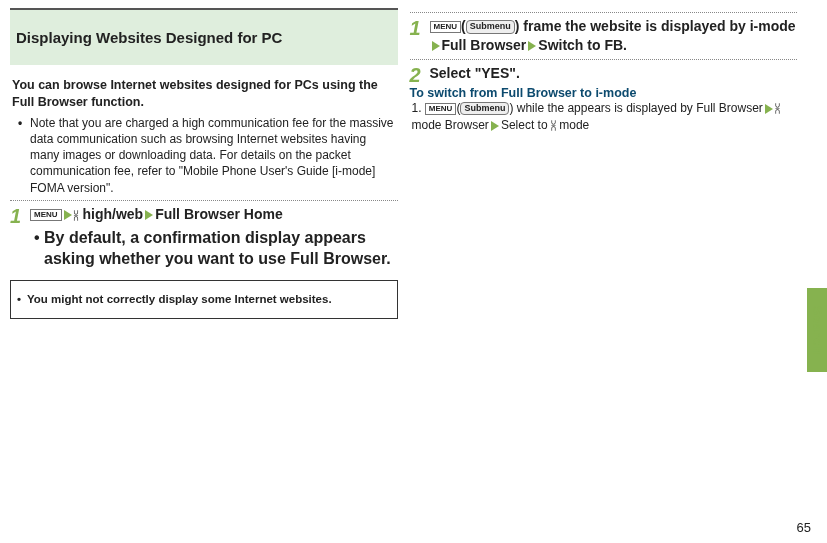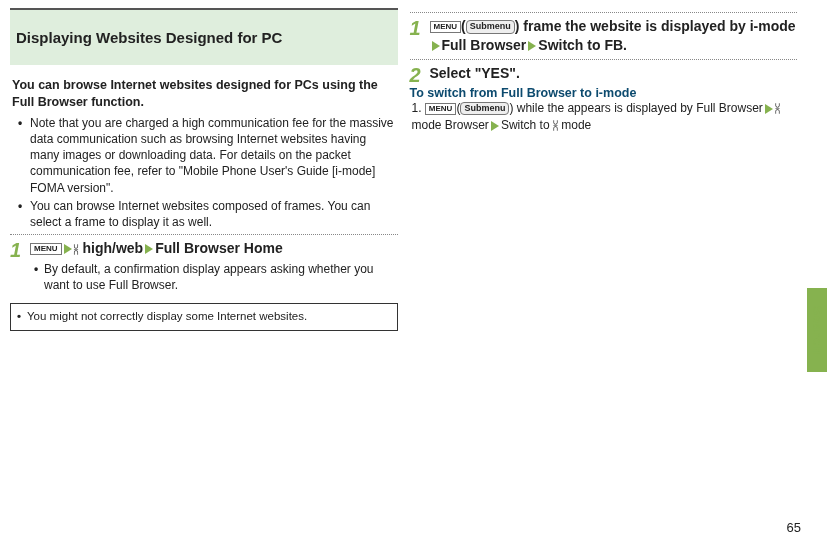--- a/index.html
+++ b/index.html
@@ -108,33 +108,34 @@
     display: inline-block;
     font-size: 11px;
     vertical-align: middle;
     font-weight: normal;
     font-family: "Arial", sans-serif;
   }
   .sub-bullets {
     margin: 3px 0 4px 0;
     padding-left: 14px;
     list-style: none;
-    font-size: 12px;
-    font-weight: normal;
+    font-size: 16px;
+    font-weight: bold;
   }
   .sub-bullets > li { position: relative; line-height: 1.35; }
   .sub-bullets > li::before {
     content: "•"; position: absolute; left: -10px; font-weight: bold;
   }
   .note-box {
     border: 1px solid #333;
-    padding: 5px 6px;
+    padding: 11px 6px;
     font-size: 11.5px;
     line-height: 1.35;
     margin-top: 6px;
+    font-weight: bold;
   }
   .note-box .nb { position: relative; padding-left: 10px; }
   .note-box .nb::before { content: "•"; position: absolute; left: 0; font-weight: bold; }
   .sub-head-green {
     color: #0c4a6e;
     font-weight: bold;
     font-size: 12.5px;
   }
   .side-tab {
     position: absolute;
@@ -151,35 +152,34 @@
     color: #86b24f;
     font-weight: bold;
     font-size: 13px;
     writing-mode: vertical-rl;
     text-orientation: mixed;
     letter-spacing: 1px;
   }
   .page-num {
     position: absolute;
     bottom: 8px;
-    right: 26px;
+    right: 16px;
     font-size: 13px;
   }
 </style>
 </head>
 <body>
 
 <div class="page">
 
   <div class="col">
     <div class="section-head">Displaying Websites Designed for PC</div>
     <div class="intro">You can browse Internet websites designed for PCs using the Full Browser function.</div>
     <ul class="bullets">
       <li>Note that you are charged a high communication fee for the massive data communication such as browsing Internet websites having many images or downloading data. For details on the packet communication fee, refer to "Mobile Phone User's Guide [i-mode] FOMA version".</li>
-      <li>You can browse Internet websites composed of frames. You can select a frame to display it as well.</li>
     </ul>
     <div class="dots-sep"></div>
     <div class="step">
       <div class="step-num">1</div>
       <div class="step-body">
         <span class="menu-pill">MENU</span><span class="arrow"></span><span class="imode-glyph">⩈</span><span> high/web</span><span class="arrow"></span><span>Full Browser Home</span>
         <ul class="sub-bullets">
           <li>By default, a confirmation display appears asking whether you want to use Full Browser.</li>
         </ul>
       </div>
@@ -200,20 +200,20 @@
     </div>
     <div class="dots-sep"></div>
 
     <div class="step">
       <div class="step-num">2</div>
       <div class="step-body">Select "YES".</div>
     </div>
 
     <div class="sub-head-green">To switch from Full Browser to i-mode</div>
     <div style="font-size:12px; line-height:1.45; padding-left:2px;">
-      <span>1. </span><span class="menu-pill">MENU</span>(<span class="submenu-pill">Submenu</span><span>) while the appears is displayed by Full Browser</span><span class="arrow"></span><span class="imode-glyph">⩈</span><span> mode Browser</span><span class="arrow"></span><span>Switch to </span><span class="imode-glyph">⩈</span><span> mode</span>
+      <span>1. </span><span class="menu-pill">MENU</span>(<span class="submenu-pill">Submenu</span><span>) while the appears is displayed by Full Browser</span><span class="arrow"></span><span class="imode-glyph">⩈</span><span> mode Browser</span><span class="arrow"></span><span>Select to </span><span class="imode-glyph">⩈</span><span> mode</span>
     </div>
   </div>
 </div>
 
 <div class="side-tab"></div>
 <div class="side-tab-text">Search</div>
 <div class="page-num">65</div>
 
 </body></html>

